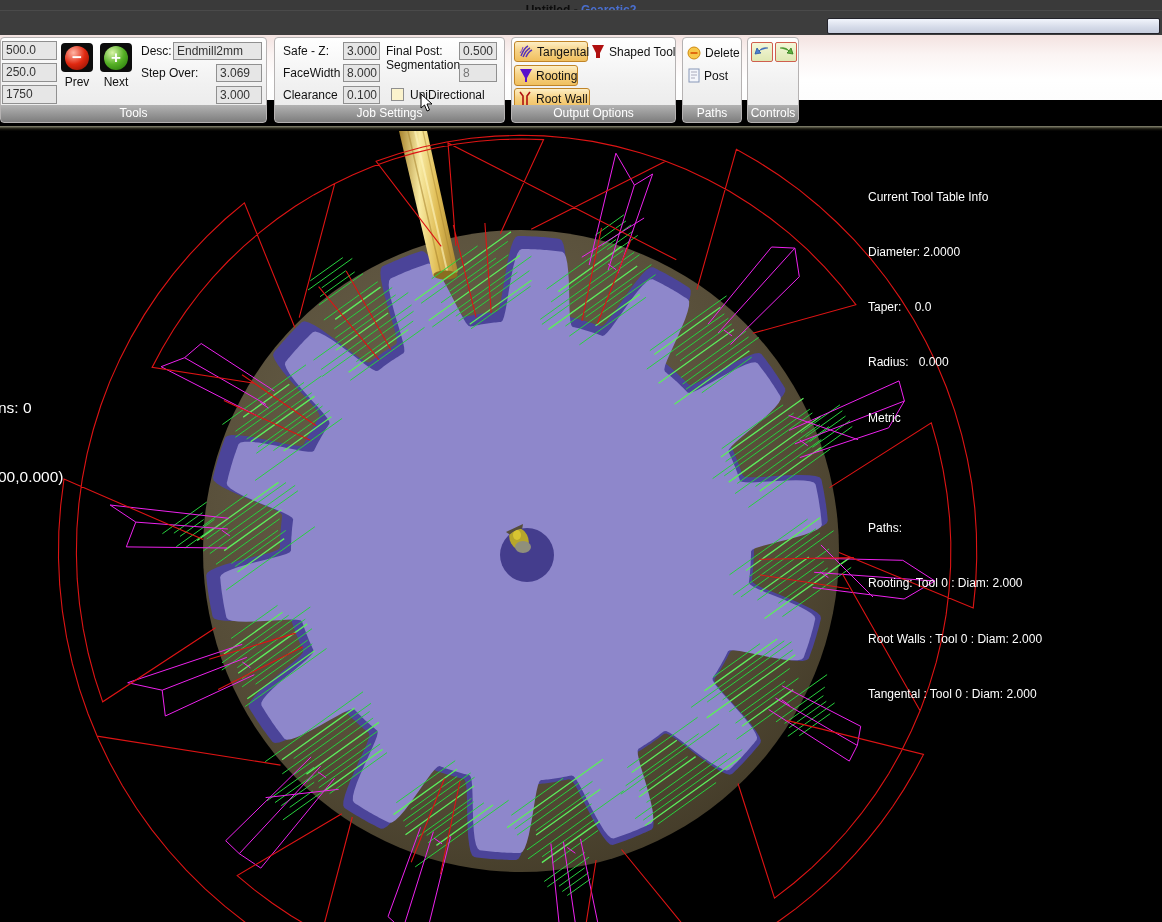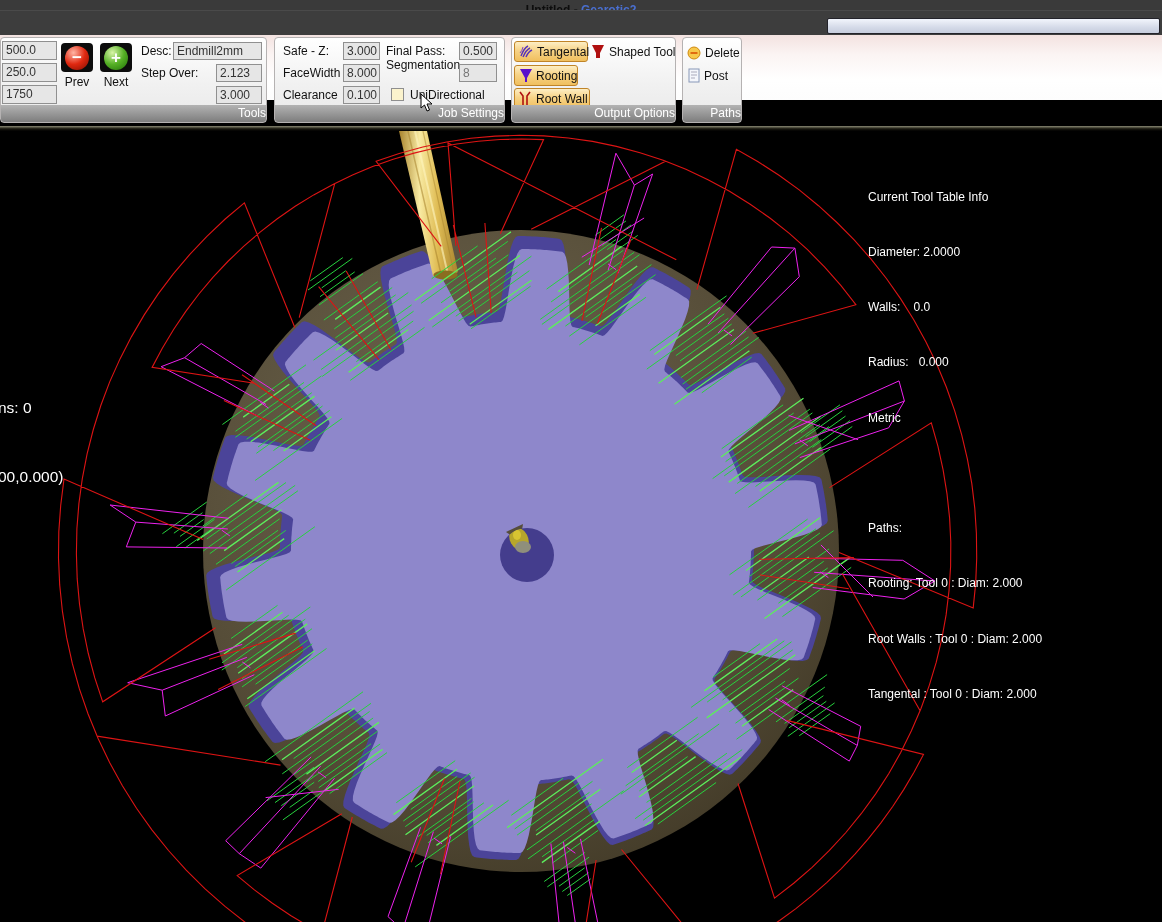--- a/index.html
+++ b/index.html
@@ -17,21 +17,21 @@
              background:linear-gradient(#f2f5fc,#d4dae8 60%,#c6cddd);}
 
   
   .ribbon{position:absolute;left:0;top:35px;width:1162px;height:65px;
           background:linear-gradient(#f3e2e0,#fbf4f3 30%,#ffffff 70%,#fdfdfd);}
   .rdivider{position:absolute;left:0;top:126px;width:1162px;height:5px;
             background:linear-gradient(#8b8a74,#1c1b12 55%,#000);}
   .group{position:absolute;top:2px;height:86px;background:linear-gradient(#ffffff,#f1f1f1 55%,#e9e9e9);
          border:1px solid #b5b2b2;border-radius:4px;box-sizing:border-box;}
   .gfooter{position:absolute;left:0;right:0;bottom:0;height:17px;border-radius:0 0 3px 3px;
-           background:linear-gradient(#b3b3b3,#7d7d7d);color:#fff;font-size:12px;line-height:17px;text-align:right;}
+           background:linear-gradient(#b3b3b3,#7d7d7d);color:#fff;font-size:12px;line-height:17px;text-align:center;}
   .lbl{position:absolute;font-size:12px;color:#111;white-space:nowrap;}
   .fld{position:absolute;background:#e6e6e6;border:1px solid #909090;box-sizing:border-box;
        font-size:12px;color:#333;padding:1px 3px;line-height:14px;overflow:hidden;white-space:nowrap;}
   .coordfld{position:absolute;background:#fff;border:1px solid #707070;border-radius:2px;box-sizing:border-box;
             font-size:13px;color:#111;text-align:center;line-height:17px;}
 
   .spherebtn{position:absolute;width:32px;height:29px;background:#0c0c0c;border-radius:4px;
              display:flex;align-items:center;justify-content:center;cursor:pointer;}
   .sphere{width:24px;height:24px;border-radius:50%;display:flex;align-items:center;justify-content:center;
           color:#fff;font-weight:bold;font-size:17px;line-height:22px;}
@@ -86,37 +86,37 @@
       <div class="sphere green">
           <span>+</span>
         </div>
     </div>
     <div class="lbl" style="left:99px;top:37px;width:32px;text-align:center;">Next</div>
 
     <div class="lbl" style="left:140px;top:6px;">Desc:</div>
     <div class="fld" style="left:172px;top:4px;width:89px;height:18px;">Endmill2mm</div>
 
     <div class="lbl" style="left:140px;top:28px;">Step Over:</div>
-    <div class="fld" style="left:215px;top:26px;width:46px;height:18px;">2.123</div>
+    <div class="fld" style="left:215px;top:26px;width:46px;height:18px;">3.069</div>
 
     <div class="lbl" style="left:140px;top:50px;margin-top:36px;">Z-Dn/Pass:</div>
     <div class="fld" style="left:215px;top:48px;width:46px;height:18px;">3.000</div>
 
     <div class="gfooter">Tools</div>
   </div>
 
   <div class="group" style="left:274px;width:231px;">
     <div class="lbl" style="left:8px;top:6px;">Safe - Z:</div>
     <div class="fld" style="left:68px;top:4px;width:37px;height:18px;">3.000</div>
     <div class="lbl" style="left:8px;top:28px;">FaceWidth</div>
     <div class="fld" style="left:68px;top:26px;width:37px;height:18px;text-align:center;">8.000</div>
     <div class="lbl" style="left:8px;top:50px;">Clearance</div>
     <div class="fld" style="left:68px;top:48px;width:37px;height:18px;">0.100</div>
 
-    <div class="lbl" style="left:111px;top:6px;">Final Pass:</div>
+    <div class="lbl" style="left:111px;top:6px;">Final Post:</div>
     <div class="fld" style="left:184px;top:4px;width:38px;height:18px;">0.500</div>
     <div class="lbl" style="left:111px;top:20px;">Segmentation</div>
     <div class="fld" style="left:184px;top:26px;width:38px;height:18px;color:#777;">8</div>
 
     <div class="chk" style="left:116px;top:50px;"></div>
     <div class="lbl" style="left:135px;top:50px;">UniDirectional</div>
 
     <div class="gfooter">Job Settings</div>
   </div>
 
@@ -165,20 +165,33 @@
     <div class="orangebtn" style="left:2px;top:50px;width:76px;">
       <svg class="icon" width="14" height="15" viewBox="0 0 14 15">
         <path d="M4,14 L4,5 L1,1" stroke="#b01010" stroke-width="1.6" fill="none"></path>
         <path d="M8,14 L8,5 L11,1" stroke="#b01010" stroke-width="1.6" fill="none"></path>
       </svg>
       <span>Root Wall</span>
     </div>
     <div class="gfooter">Output Options</div>
   </div>
 
+  <div class="group" style="left:747px;width:52px;">
+    <div class="ctlbtn" style="left:3px;top:4px;">
+      <svg width="16" height="13" viewBox="0 0 16 13">
+        <path d="M14,2 Q8,1 5,5 L7,7 L1,8 L3,2 L5,5" fill="#4a7fd0" stroke="#2a55a0" stroke-width="0.8"></path>
+      </svg>
+    </div>
+    <div class="ctlbtn" style="left:27px;top:4px;">
+      <svg width="16" height="13" viewBox="0 0 16 13">
+        <path d="M2,2 Q8,1 11,5 L9,7 L15,8 L13,2 L11,5" fill="#5fb040" stroke="#2f7a18" stroke-width="0.8"></path>
+      </svg>
+    </div>
+    <div class="gfooter">Controls</div>
+  </div>
 
 </div>
 <div class="rdivider"></div>
 
 <svg class="cursor" viewBox="0 0 14 20">
   <polygon points="1,1 1,15 4.5,12 7,18 9.5,17 7,11 12,11" fill="#fff" stroke="#000" stroke-width="1"></polygon>
 </svg>
 
 <div class="viewport">
   <svg id="scene" width="1162" height="791">
@@ -220,21 +233,21 @@
       <path d="M589.2,134.0L615.9,22.2M608.1,139.2L634.4,54.1M617.9,142.4L652.6,43.0M615.9,22.2L634.4,54.1L652.6,43.0M608.0,132.9l8.1,5.8M581.8,126.2L644.1,87.0M708.0,193.2L771.6,116.0M718.2,201.9L794.9,117.1M730.4,213.6L799.3,145.7M771.6,116.0L794.9,117.1L799.3,145.7M724.0,199.1l8.1,5.8M789.1,299.4L899.0,249.9M794.8,312.9L904.4,270.0M799.8,326.6L888.7,296.8M899.0,249.9L904.4,270.0L888.7,296.8M799.7,309.0l8.1,5.8M788.6,284.4L858.1,308.7M814.9,427.2L902.8,429.3M814.2,441.3L934.9,450.0M812.7,456.5L904.1,468.0M902.8,429.3L934.9,450.0L904.1,468.0M820.3,440.9l8.1,5.8M820.9,413.9L873.0,466.0M782.2,554.9L860.7,595.3M775.5,567.1L857.3,614.4M768.6,578.5L849.3,630.1M860.7,595.3L857.3,614.4L849.3,630.1M781.6,568.7l8.1,5.8M580.5,707.9L605.1,827.1M563.5,710.9L576.0,796.9M550.9,712.5L562.2,822.7M605.1,827.1L576.0,796.9L562.2,822.7M567.2,716.4l8.1,5.8M450.6,705.4L426.3,804.1M433.4,700.6L402.7,798.9M420.5,696.3L388.0,785.6M426.3,804.1L402.7,798.9L388.0,785.6M434.0,707.1l8.1,5.8M334.5,647.3L260.8,737.1M320.7,635.2L239.3,722.7M311.1,625.9L225.7,709.7M260.8,737.1L239.3,722.7L225.7,709.7M318.0,640.9l8.1,5.8M338.7,658.3L265.6,666.6M254.3,543.7L165.3,585.0M246.9,526.3L162.2,559.2M242.2,513.4L127.7,551.7M165.3,585.0L162.2,559.2L127.7,551.7M242.3,531.0l8.1,5.8M227.0,417.0L126.3,415.9M227.8,398.0L135.8,391.1M228.8,387.3L110.1,374.0M126.3,415.9L135.8,391.1L110.1,374.0M221.7,399.1l8.1,5.8M259.3,286.0L161.1,235.7M266.1,273.5L184.6,226.7M274.4,260.0L201.2,212.5M161.1,235.7L184.6,226.7L201.2,212.5M260.4,271.3l8.1,5.8" stroke="#ee22ee" stroke-width="1" fill="none"></path>
       <path d="M786.6,589.4L923.5,623.4L914.0,641.2L903.7,658.6L892.7,675.5L880.9,691.8L868.4,707.7L855.2,722.9L841.3,737.6L826.7,751.6L811.6,764.9L795.9,777.6L779.6,789.5L762.8,800.7L745.6,811.1L727.8,820.8L709.7,829.6L691.2,837.7L672.3,844.9L653.2,851.2L633.8,856.7L614.1,861.3L594.3,865.0L574.3,867.9L596.1,729.0M621.5,718.5L698.7,812.9L678.0,821.6L657.0,829.2L635.5,835.7L613.8,841.1L591.8,845.4L569.6,848.5L547.3,850.4L524.9,851.2L502.5,850.8L480.1,849.3L457.9,846.6L435.8,842.7L414.0,837.7L392.4,831.6L371.2,824.4L350.4,816.1L330.1,806.7L310.3,796.2L291.0,784.8L272.4,772.3L254.4,758.9L237.2,744.6L341.8,682.7M352.3,686.0L313.6,833.5L290.2,820.9L267.6,807.0L245.8,791.8L225.0,775.4L205.1,757.9L186.2,739.2L168.5,719.5L151.9,698.8L136.5,677.2L122.4,654.7L109.6,631.5L98.1,607.5L88.1,583.0L79.4,557.9L72.3,532.4L66.6,506.4L62.4,480.2L59.7,453.9L58.5,427.3L58.8,400.8L60.7,374.4L64.0,348.0L203.2,408.5M97.1,605.1L280.5,634.1M215.5,496.7L102.7,570.8L94.8,546.9L88.3,522.5L83.2,497.9L79.5,473.0L77.2,447.9L76.4,422.8L76.9,397.6L78.9,372.5L82.3,347.6L87.1,322.9L93.3,298.5L100.8,274.5L109.7,250.9L120.0,227.9L131.5,205.6L144.2,183.9L158.2,162.9L173.3,142.8L189.6,123.6L206.9,105.3L225.2,88.0L244.4,71.8L294.8,196.5M254.4,252.2L152.1,236.4L162.3,217.2L173.6,198.5L185.8,180.4L198.9,163.0L212.9,146.4L227.8,130.5L243.6,115.4L260.1,101.1L277.3,87.8L295.2,75.3L313.7,63.9L332.9,53.4L352.5,44.0L372.6,35.6L393.2,28.3L414.0,22.1L435.2,17.0L456.7,13.0L478.3,10.2L500.0,8.5L521.8,8.0L543.6,8.6L500.3,102.7M334.8,52.4L299.2,186.6M441.2,115.3L376.1,30.3L399.2,22.5L422.8,16.0L446.7,11.0L470.8,7.3L495.1,5.1L519.5,4.3L544.0,4.9L568.3,7.0L592.5,10.4L616.4,15.4L640.0,21.7L663.2,29.3L685.9,38.3L708.0,48.7L729.5,60.3L750.2,73.2L770.2,87.2L789.3,102.4L807.5,118.7L824.7,136.1L840.8,154.4L855.9,173.7L752.8,202.3M665.5,30.2L531.2,98.2M696.9,158.7L736.4,18.3L758.1,30.7L779.0,44.3L799.2,58.9L818.5,74.7L836.9,91.5L854.4,109.2L870.9,127.9L886.4,147.5L900.7,167.9L913.9,189.0L926.0,210.9L936.8,233.3L946.4,256.3L954.7,279.9L961.7,303.8L967.4,328.1L971.8,352.6L974.8,377.4L976.4,402.2L976.7,427.2L975.7,452.1L973.2,476.9L839.0,421.6M829.5,356.6L931.3,291.9L937.9,315.2L943.1,338.9L947.0,362.9L949.6,387.0L950.8,411.3L950.6,435.5L949.0,459.8L946.1,483.9L941.8,507.8L936.2,531.4L929.2,554.6L921.0,577.5L911.4,599.8L900.7,621.6L888.7,642.7L875.5,663.1L861.2,682.7L845.9,701.5L829.4,719.4L812.1,736.3L793.7,752.2L774.5,767.1L738.0,652.5M920.1,579.7L842.2,442.5M582.0,190.0L601.5,96.9M597.5,192.5L630.8,108.8M758.9,428.3L853.9,426.6M759.8,443.9L848.8,457.8M460.0,650.0L440.5,743.1M444.5,647.5L411.2,731.2M303.1,515.7L218.2,558.5M295.5,502.1L209.2,528.2M310.3,309.3L223.9,269.6M316.2,294.8L242.0,243.7M379.2,228.9L318.6,155.6M390.8,218.4L346.2,140.1M476.1,186.3L453.3,93.9M491.2,181.9L484.9,92.0M455.9,114.9L448,12L676.3,128.8" stroke="#dd1414" stroke-width="1.1" fill="none"></path>
     </svg>
   <div class="overlay-left">
     <div class="ovl-line">ns: 0</div>
     <div class="ovl-line">00,0.000)</div>
   </div>
   <div class="overlay-right">
     <div class="ovl-line">Current Tool Table Info</div>
     <div class="ovl-line">Diameter: 2.0000</div>
-    <div class="ovl-line">Walls:    0.0</div>
+    <div class="ovl-line">Taper:    0.0</div>
     <div class="ovl-line">Radius:   0.000</div>
     <div class="ovl-line">Metric</div>
     <div class="ovl-line"></div>
     <div class="ovl-line">Paths:</div>
     <div class="ovl-line">Rooting: Tool 0 : Diam: 2.000</div>
     <div class="ovl-line">Root Walls : Tool 0 : Diam: 2.000</div>
     <div class="ovl-line">Tangental : Tool 0 : Diam: 2.000</div>
   </div>
 </div>
 

